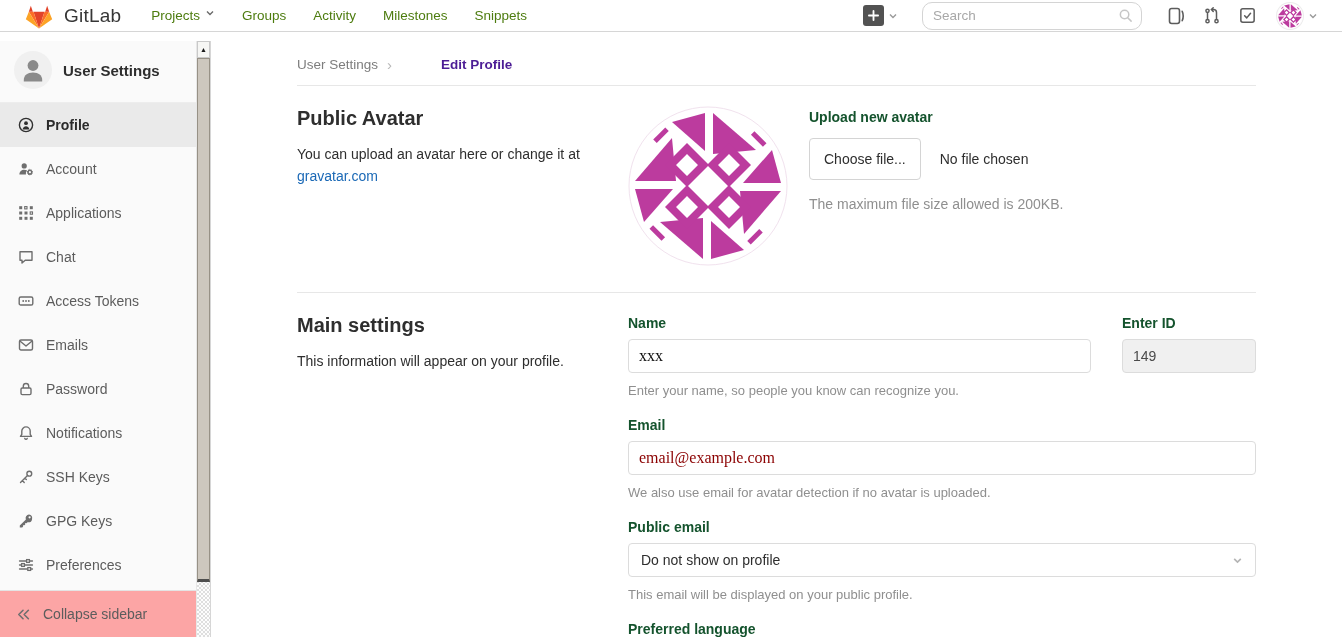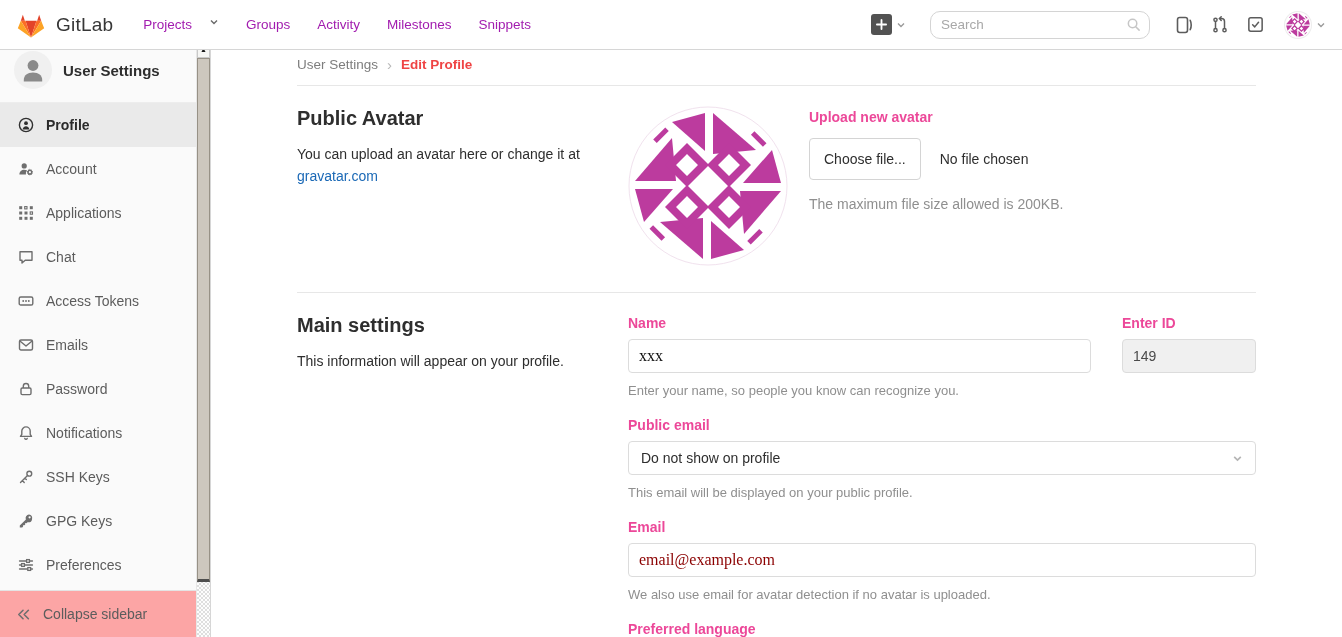--- a/index.html
+++ b/index.html
@@ -5,28 +5,28 @@
   * { box-sizing: border-box; margin: 0; padding: 0; }
   html, body {
     width: 1342px; height: 637px; overflow: hidden;
     font-family: "Liberation Sans", sans-serif;
     background: #fff; color: #2e2e2e;
   }
   svg { display: block; }
 
   
   .header {
-    position: fixed; top: 0; left: 0; right: 0; height: 50px;
+    position: fixed; top: 0; left: 0; right: 0; height: 32px;
     background: #fff; border-bottom: 1px solid #d6d6d6;
-    display: flex; align-items: center; padding: 0 16px; z-index: 20;
+    display: flex; align-items: center; padding: 0 24px; z-index: 20;
   }
   .logo-area { display: flex; align-items: center; gap: 10px; cursor: pointer; }
   .wordmark { font-size: 19px; color: #363636; letter-spacing: .2px; }
   .nav { display: flex; gap: 27px; margin-left: 30px; }
-  .nav-item { font-size: 13.5px; color: #a21caf; display: flex; align-items: flex-start; gap: 17px; cursor: pointer; }
+  .nav-item { font-size: 13.5px; color: #4d7c0f; display: flex; align-items: flex-start; gap: 5px; cursor: pointer; }
   .header-right { margin-left: auto; display: flex; align-items: center; gap: 16px; }
   .plus-wrap { display: flex; align-items: center; gap: 4px; cursor: pointer; }
   .plus-btn { width: 21px; height: 21px; background: #525252; border-radius: 3px; display: flex; align-items: center; justify-content: center; }
   .search-box {
     width: 220px; height: 28px; border: 1px solid #d4d4d4; border-radius: 10px;
     display: flex; align-items: center; padding: 0 10px; gap: 8px; margin: 0 8px; background: #fff;
   }
   .search-box input { border: none; outline: none; flex: 1; font-size: 13.5px; color: #333; font-family: inherit; background: transparent; }
   .search-box input::placeholder { color: #a8a8a8; }
   .icon-btn { cursor: pointer; display: flex; }
@@ -73,33 +73,33 @@
 
   
   .main { margin-left: 211px; padding-top: 41px; height: 637px; background: #fff; }
   .container { width: 959px; margin: 0 auto; }
   .breadcrumb {
     display: flex; align-items: center; gap: 9px;
     padding: 16px 0 13px 0; border-bottom: 1px solid #e7e7e7; font-size: 13.5px;
   }
   .crumb-parent { color: #7d7d7d; cursor: pointer; }
   .crumb-sep { color: #b8b8b8; font-size: 15px; line-height: 1; }
-  .crumb-current { font-weight: 700; color: #ef4444; }
+  .crumb-current { font-weight: 700; color: #4c1d95; margin-left: 40px; }
 
   .section { display: flex; padding: 20px 0 26px 0; }
   .section.bordered { border-bottom: 1px solid #e7e7e7; }
   .section-left { width: 331px; flex: none; padding-right: 36px; }
   .section-title { font-size: 20px; font-weight: 700; margin: 1px 0 14px 0; color: #2e2e2e; }
   .section-desc { font-size: 14px; color: #2e2e2e; line-height: 1.55; }
   a.link { color: #1b69b6; text-decoration: none; cursor: pointer; }
 
   .avatar-flex { display: flex; flex: 1; }
   .big-avatar { width: 160px; height: 160px; flex: none; }
   .upload-col { margin-left: 21px; padding-top: 3px; }
-  .field-label { font-size: 14px; font-weight: 700; color: #ec4899; display: block; }
+  .field-label { font-size: 14px; font-weight: 700; color: #14532d; display: block; }
   .upload-col .field-label { margin-bottom: 13px; }
   .file-row { display: flex; align-items: center; gap: 19px; }
   .choose-btn {
     border: 1px solid #d4d4d4; background: #fff; border-radius: 4px;
     padding: 12px 14px; font-size: 14px; color: #2e2e2e; font-family: inherit; cursor: pointer;
   }
   .no-file { font-size: 14px; color: #2e2e2e; }
   .muted { color: #8f8f8f; font-size: 14px; }
   .upload-note { margin-top: 16px; }
 
@@ -428,37 +428,37 @@
             <input class="text-input" type="text" value="xxx" style="">
             <div class="help">Enter your name, so people you know can recognize you.</div>
           </div>
           <div class="uid-group">
             <label class="field-label">Enter ID</label>
             <input class="text-input uid-input" type="text" readonly="" value="149" style="">
           </div>
         </div>
 
         <div class="form-group">
+          <label class="field-label">Email</label>
+          <input class="text-input email-input" type="text" value="email@example.com" style="">
+          <div class="help">We also use email for avatar detection if no avatar is uploaded.</div>
+        </div>
+
+        <div class="form-group">
           <label class="field-label">Public email</label>
           <div class="select-box">
             <span>Do not show on profile</span>
             <svg width="11" height="11" viewBox="0 0 10 10" fill="none" stroke="#b5b5b5" stroke-width="1.5">
                 <path d="M2 3.5l3 3 3-3"></path>
               </svg>
           </div>
           <div class="help">This email will be displayed on your public profile.</div>
         </div>
 
         <div class="form-group">
-          <label class="field-label">Email</label>
-          <input class="text-input email-input" type="text" value="email@example.com" style="">
-          <div class="help">We also use email for avatar detection if no avatar is uploaded.</div>
-        </div>
-
-        <div class="form-group">
           <label class="field-label">Preferred language</label>
 
         </div>
       </div>
     </section>
 
   </div>
 </main>
 
 </body></html>

